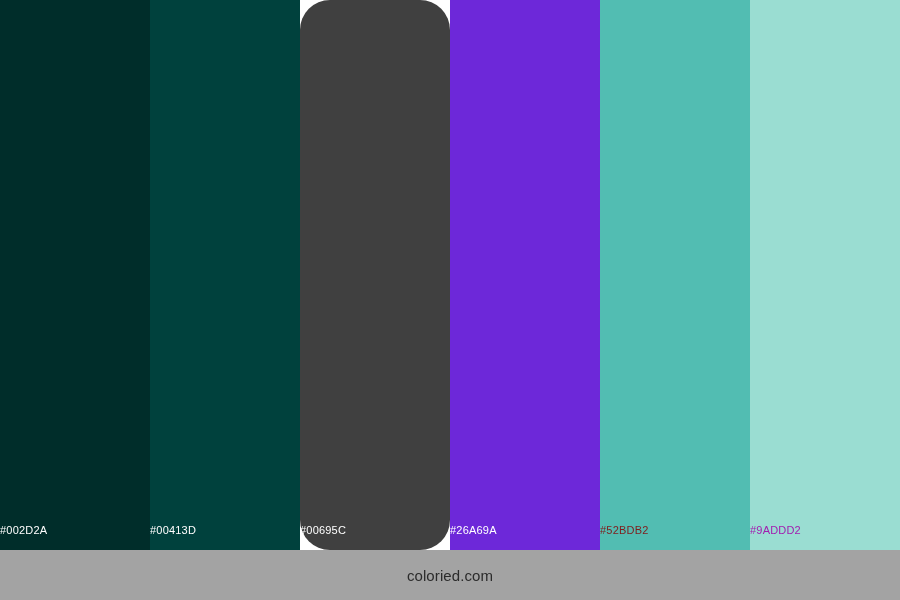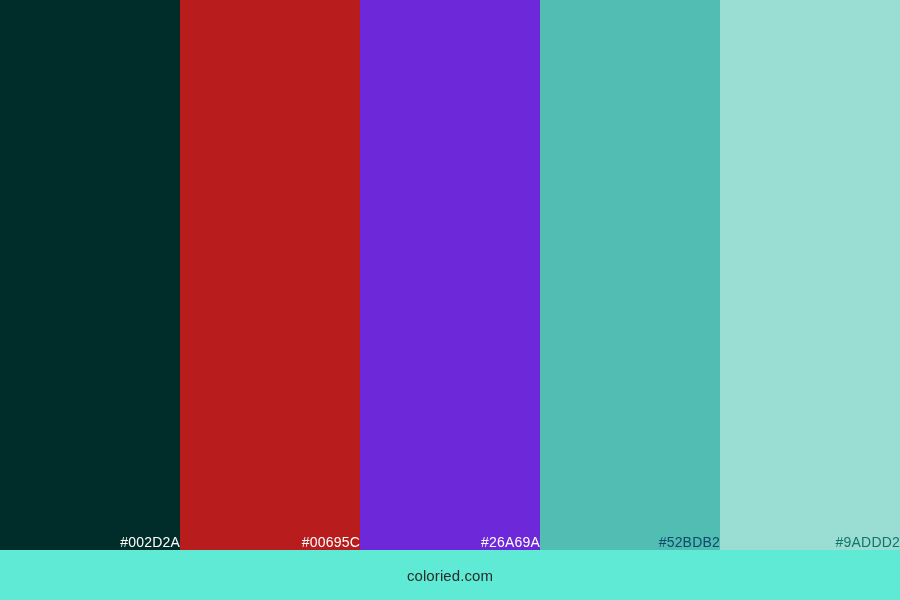--- a/index.html
+++ b/index.html
@@ -32,36 +32,37 @@
     height: 550px;
     position: relative;
     display: flex;
     align-items: flex-end;
     justify-content: center;
     box-sizing: border-box;
   }
   .swatch-label {
     display: block;
     width: 100%;
-    text-align: right;
+    text-align: left;
     font-family: "Liberation Sans", sans-serif;
-    font-size: 14px;
+    font-size: 11px;
     font-weight: 400;
     letter-spacing: 0.2px;
+    padding-bottom: 14px;
     user-select: text;
     white-space: nowrap;
   }
   .label-light { color: #ffffff; }
   .label-dark  { color: #1c1c1c; }
 
   .footer {
     flex: 1 1 auto;
     width: 900px;
     height: 50px;
-    background: #5eead4;
+    background: #a3a3a3;
     display: flex;
     align-items: center;
     justify-content: center;
   }
   .footer-brand {
     font-family: "Liberation Sans", sans-serif;
     font-size: 15px;
     font-weight: 400;
     color: #2b2b2b;
     letter-spacing: 0.1px;
@@ -69,31 +70,34 @@
 </style>
 </head>
 <body>
 
 <div class="palette-page">
 
   <div class="swatch-strip">
       <div class="swatch" style="background-color: rgb(0, 45, 42);">
         <span class="swatch-label label-light" style="color: rgb(255, 255, 255);">#002D2A</span>
       </div>
-      <div class="swatch" style="background-color: #b91c1c;">
+      <div class="swatch" style="background-color: rgb(0, 65, 61);">
+        <span class="swatch-label label-light" style="color: rgb(255, 255, 255);">#00413D</span>
+      </div>
+      <div class="swatch" style="background-color: #404040; border-radius: 30px;">
         <span class="swatch-label label-light" style="color: rgb(255, 255, 255);">#00695C</span>
       </div>
       <div class="swatch" style="background-color: #6d28d9;">
         <span class="swatch-label label-light" style="color: rgb(255, 255, 255);">#26A69A</span>
       </div>
       <div class="swatch" style="background-color: rgb(82, 189, 178);">
-        <span class="swatch-label label-dark" style="color: #0c4a6e;">#52BDB2</span>
+        <span class="swatch-label label-dark" style="color: #7f1d1d;">#52BDB2</span>
       </div>
       <div class="swatch" style="background-color: rgb(154, 221, 210);">
-        <span class="swatch-label label-dark" style="color: #0f766e;">#9ADDD2</span>
+        <span class="swatch-label label-dark" style="color: #a21caf;">#9ADDD2</span>
       </div>
     </div>
 
   <div class="footer">
     <span class="footer-brand">coloried.com</span>
   </div>
 
 </div>
 
 </body></html>

